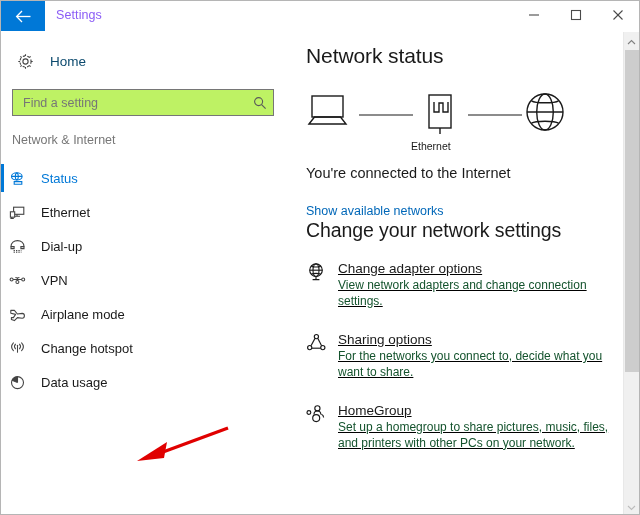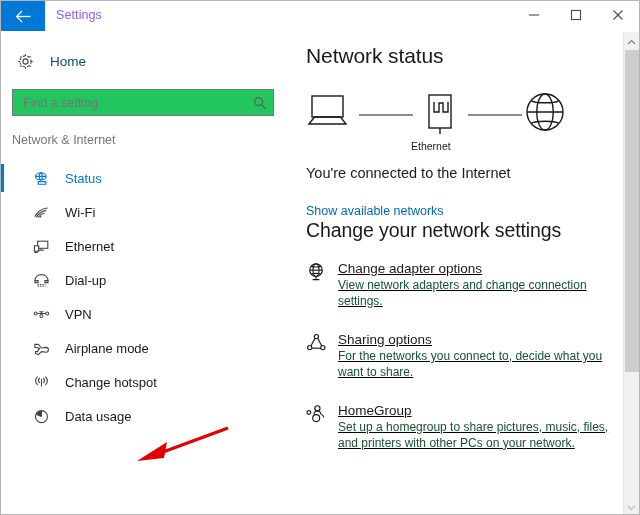--- a/index.html
+++ b/index.html
@@ -98,21 +98,21 @@
     font-size: 13.5px;
     color: #0c4a6e;
     margin-left: 7px;
   }
 
   #search-wrap {
     margin: 10px 0 0 11px;
     width: 262px;
     height: 27px;
     border: 1px solid #767676;
-    background: #22c55e;
+    background: #bef264;
     display: flex;
     align-items: center;
     position: relative;
   }
   #search-input {
     border: 0;
     outline: 0;
     flex: 1;
     height: 25px;
     padding-left: 10px;
@@ -135,21 +135,21 @@
   }
 
   #nav-list {
     margin-top: 14px;
   }
   .nav-item {
     position: relative;
     display: flex;
     align-items: center;
     height: 34px;
-    padding-left: 32px;
+    padding-left: 8px;
     cursor: pointer;
   }
   .nav-item .sel-bar {
     position: absolute;
     left: 0; top: 3px;
     width: 3px; height: 28px;
     background: #0078d7;
     display: none;
   }
   .nav-item.selected .sel-bar { display: block; }
@@ -376,34 +376,20 @@
               <g fill="none" stroke="#0078d7" stroke-width="1.1">
                 <ellipse cx="7.8" cy="6.4" rx="5.3" ry="3.6"></ellipse>
                 <path d="M2.5 6.4 h10.6 M7.8 2.8 c2.1 1.3 2.1 5.9 0 7.2 M7.8 2.8 c-2.1 1.3 -2.1 5.9 0 7.2"></path>
                 <path d="M5.2 11.6 h7.6 v2.6 h-7.6 z"></path>
               </g>
             </svg>
           </span>
           <span class="lbl">Status</span>
         </div>
 
-        <div class="nav-item">
-
-          <span class="ic">
-            <svg width="17" height="17" viewBox="0 0 17 17">
-              <g fill="none" stroke="#444" stroke-width="1.1" stroke-linecap="round">
-                <path d="M2 12.3 C4.6 7.6 9.4 4.6 14.2 4"></path>
-                <path d="M3.6 12.9 C5.7 9.4 9.2 7.2 12.8 6.6"></path>
-                <path d="M5.4 13.2 C6.7 11.1 8.9 9.7 11.2 9.3"></path>
-                <circle cx="7.4" cy="12.6" r="0.9" fill="#444" stroke="none"></circle>
-              </g>
-            </svg>
-          </span>
-          <span class="lbl">Wi-Fi</span>
-        </div>
 
         <div class="nav-item">
 
           <span class="ic">
             <svg width="17" height="17" viewBox="0 0 17 17">
               <g fill="none" stroke="#444" stroke-width="1.1">
                 <rect x="4.6" y="3.2" width="10.2" height="7.1"></rect>
                 <path d="M8 10.3 v2 M5.6 12.3 h5.4"></path>
                 <rect x="1.4" y="7.8" width="4.3" height="5.4" fill="#fff"></rect>
                 <path d="M2.6 13.2 v1.3 M1.4 14.5 h3.4"></path>

